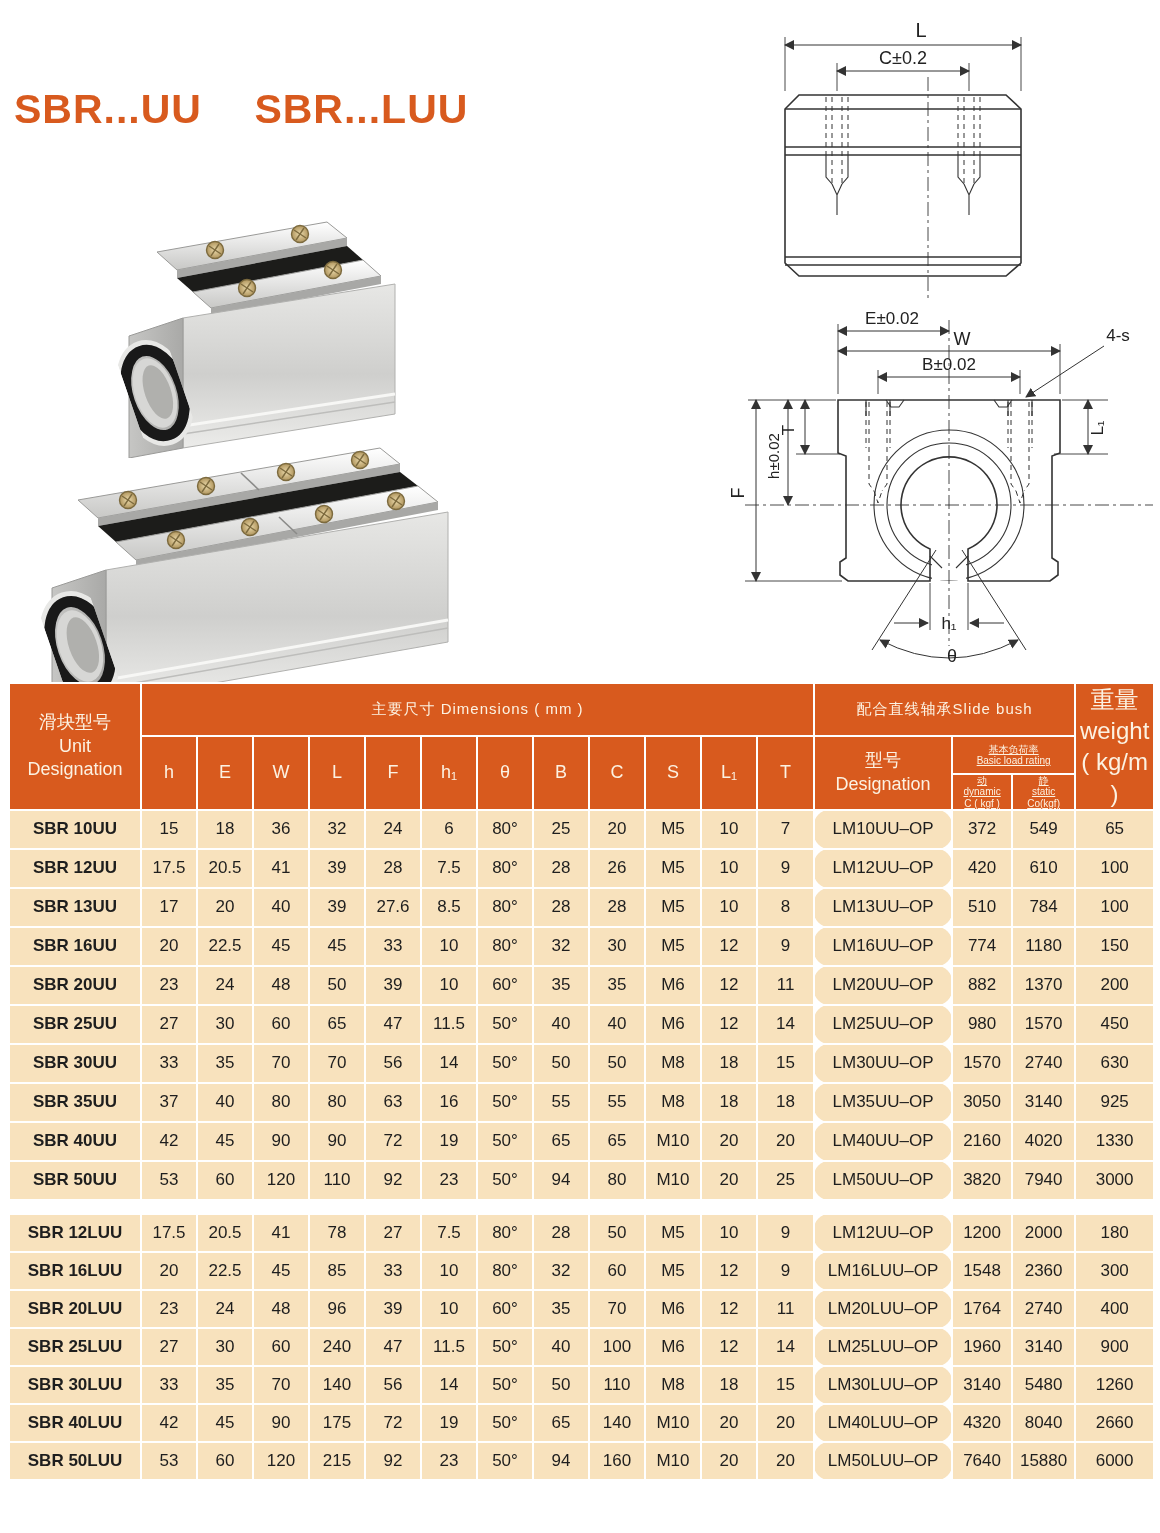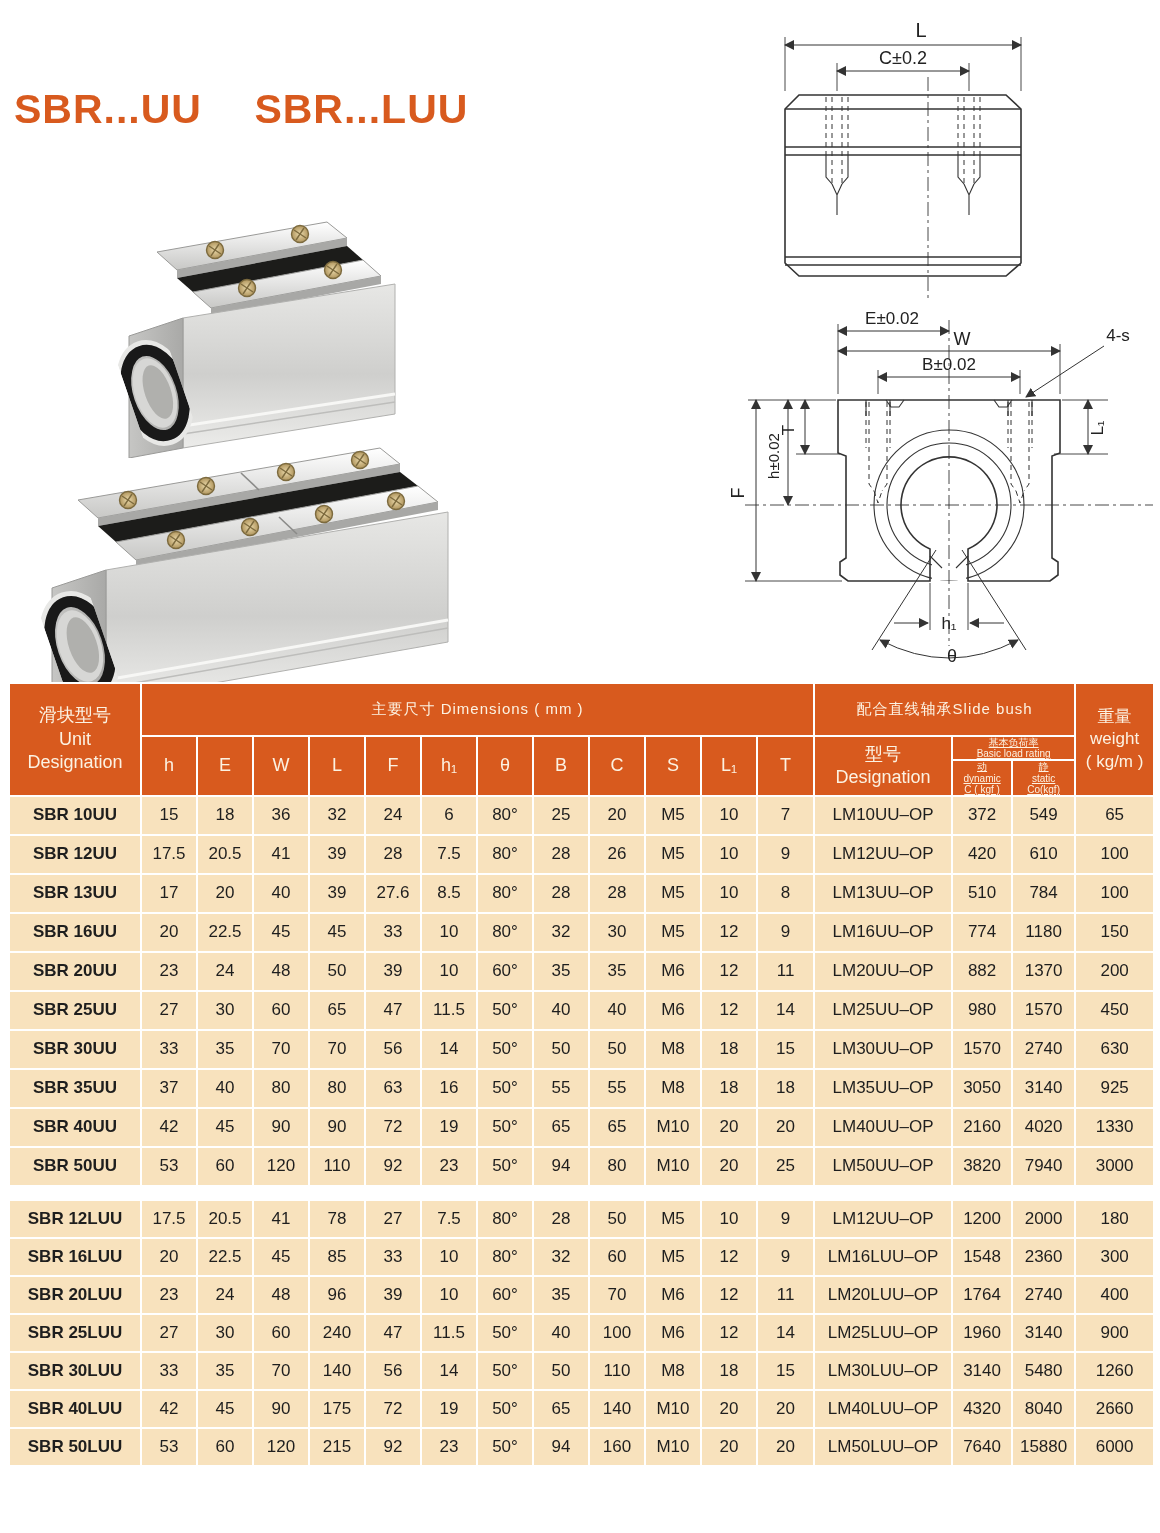--- a/index.html
+++ b/index.html
@@ -36,24 +36,24 @@
     overflow:hidden;
   }
   .spec thead th { background:var(--accent); color:#fcf2e2; font-weight:normal; }
   .spec tbody td { background:var(--row-bg); color:#1e1e1e; font-size:17px; height:37px; }
   #tbody-luu td { height:36px; }
   tr.hr1 { height:53px; } tr.hr2 { height:24px; } tr.hr3 { height:33px; }
   .th-unit { font-size:18px; line-height:1.3; }
   .th-main { font-size:15px; letter-spacing:1px; }
   .th-dim  { font-size:18px; }
   .th-desig{ font-size:18px; line-height:1.3;margin-top:26px; }
-  .th-weight{ font-size:17px; line-height:1.3; }
+  .th-weight{ font-size:24px; line-height:1.3; }
   .th-tiny { font-size:10px; line-height:1.12;text-decoration:underline; }
   td.model-cell { font-size:18px;font-weight:bold; }
-  td.bush-cell  { font-size:17px; }
+  td.bush-cell  { font-size:17px;border-radius:15px; }
   tbody.gap td { background:#fff; border:none; height:12px; }
 </style>
 </head>
 <body>
 
 <div class="title">
   <span class="t1">SBR...UU</span>
   <span class="t2">SBR...LUU</span>
 </div>
 

